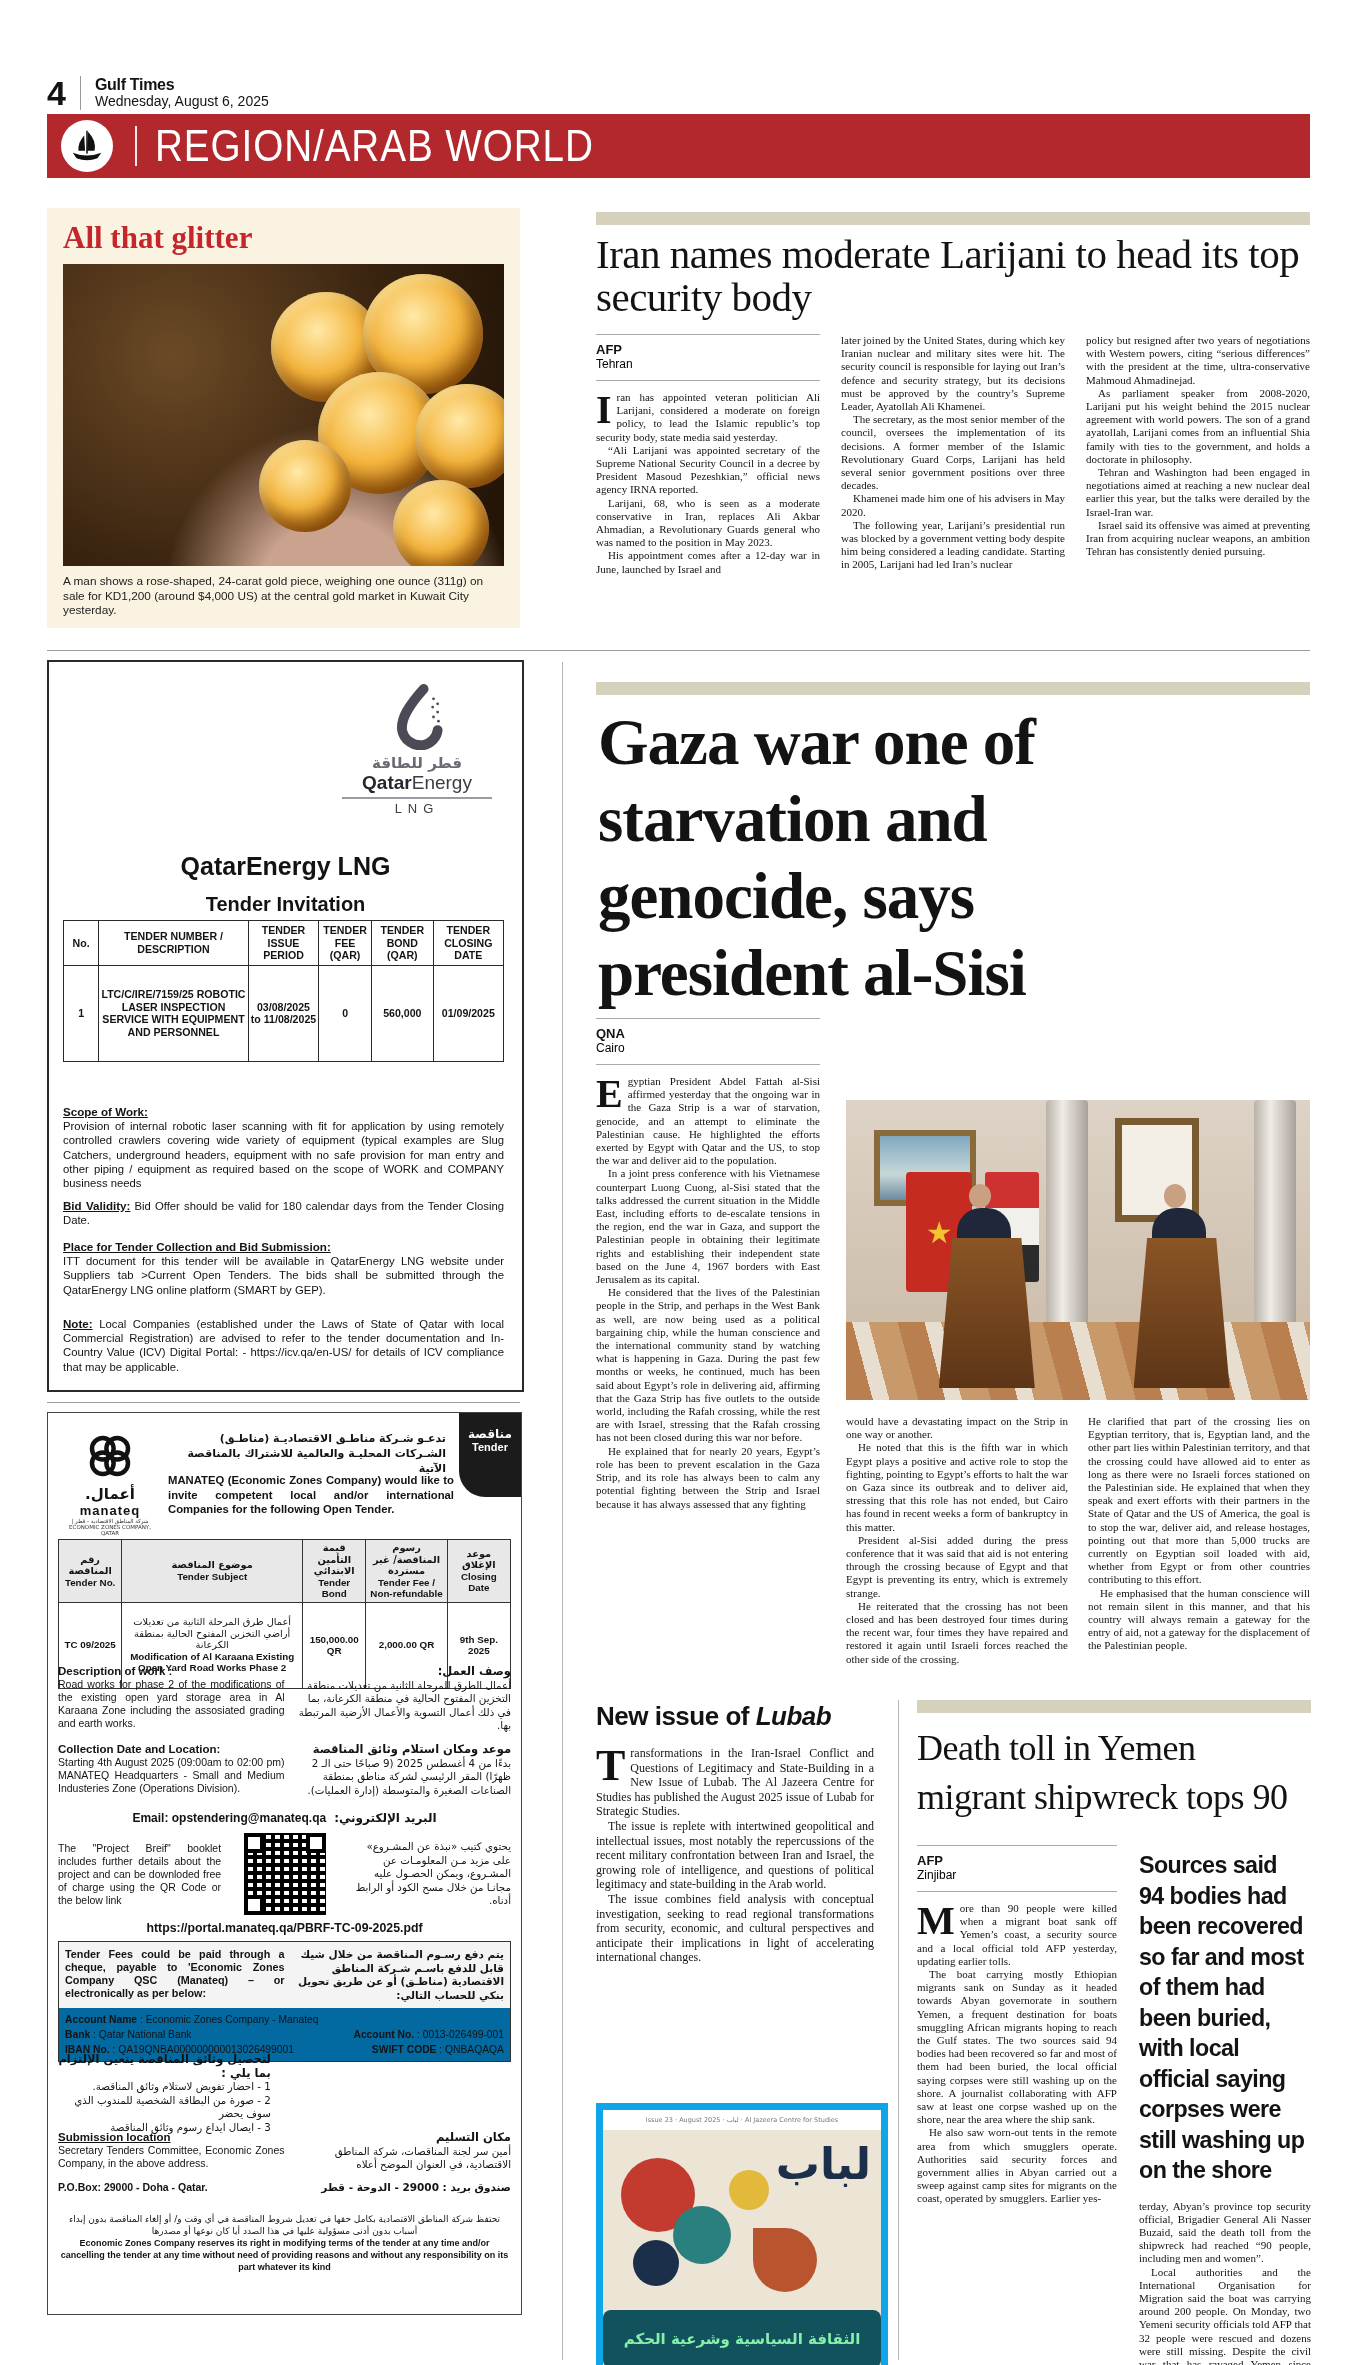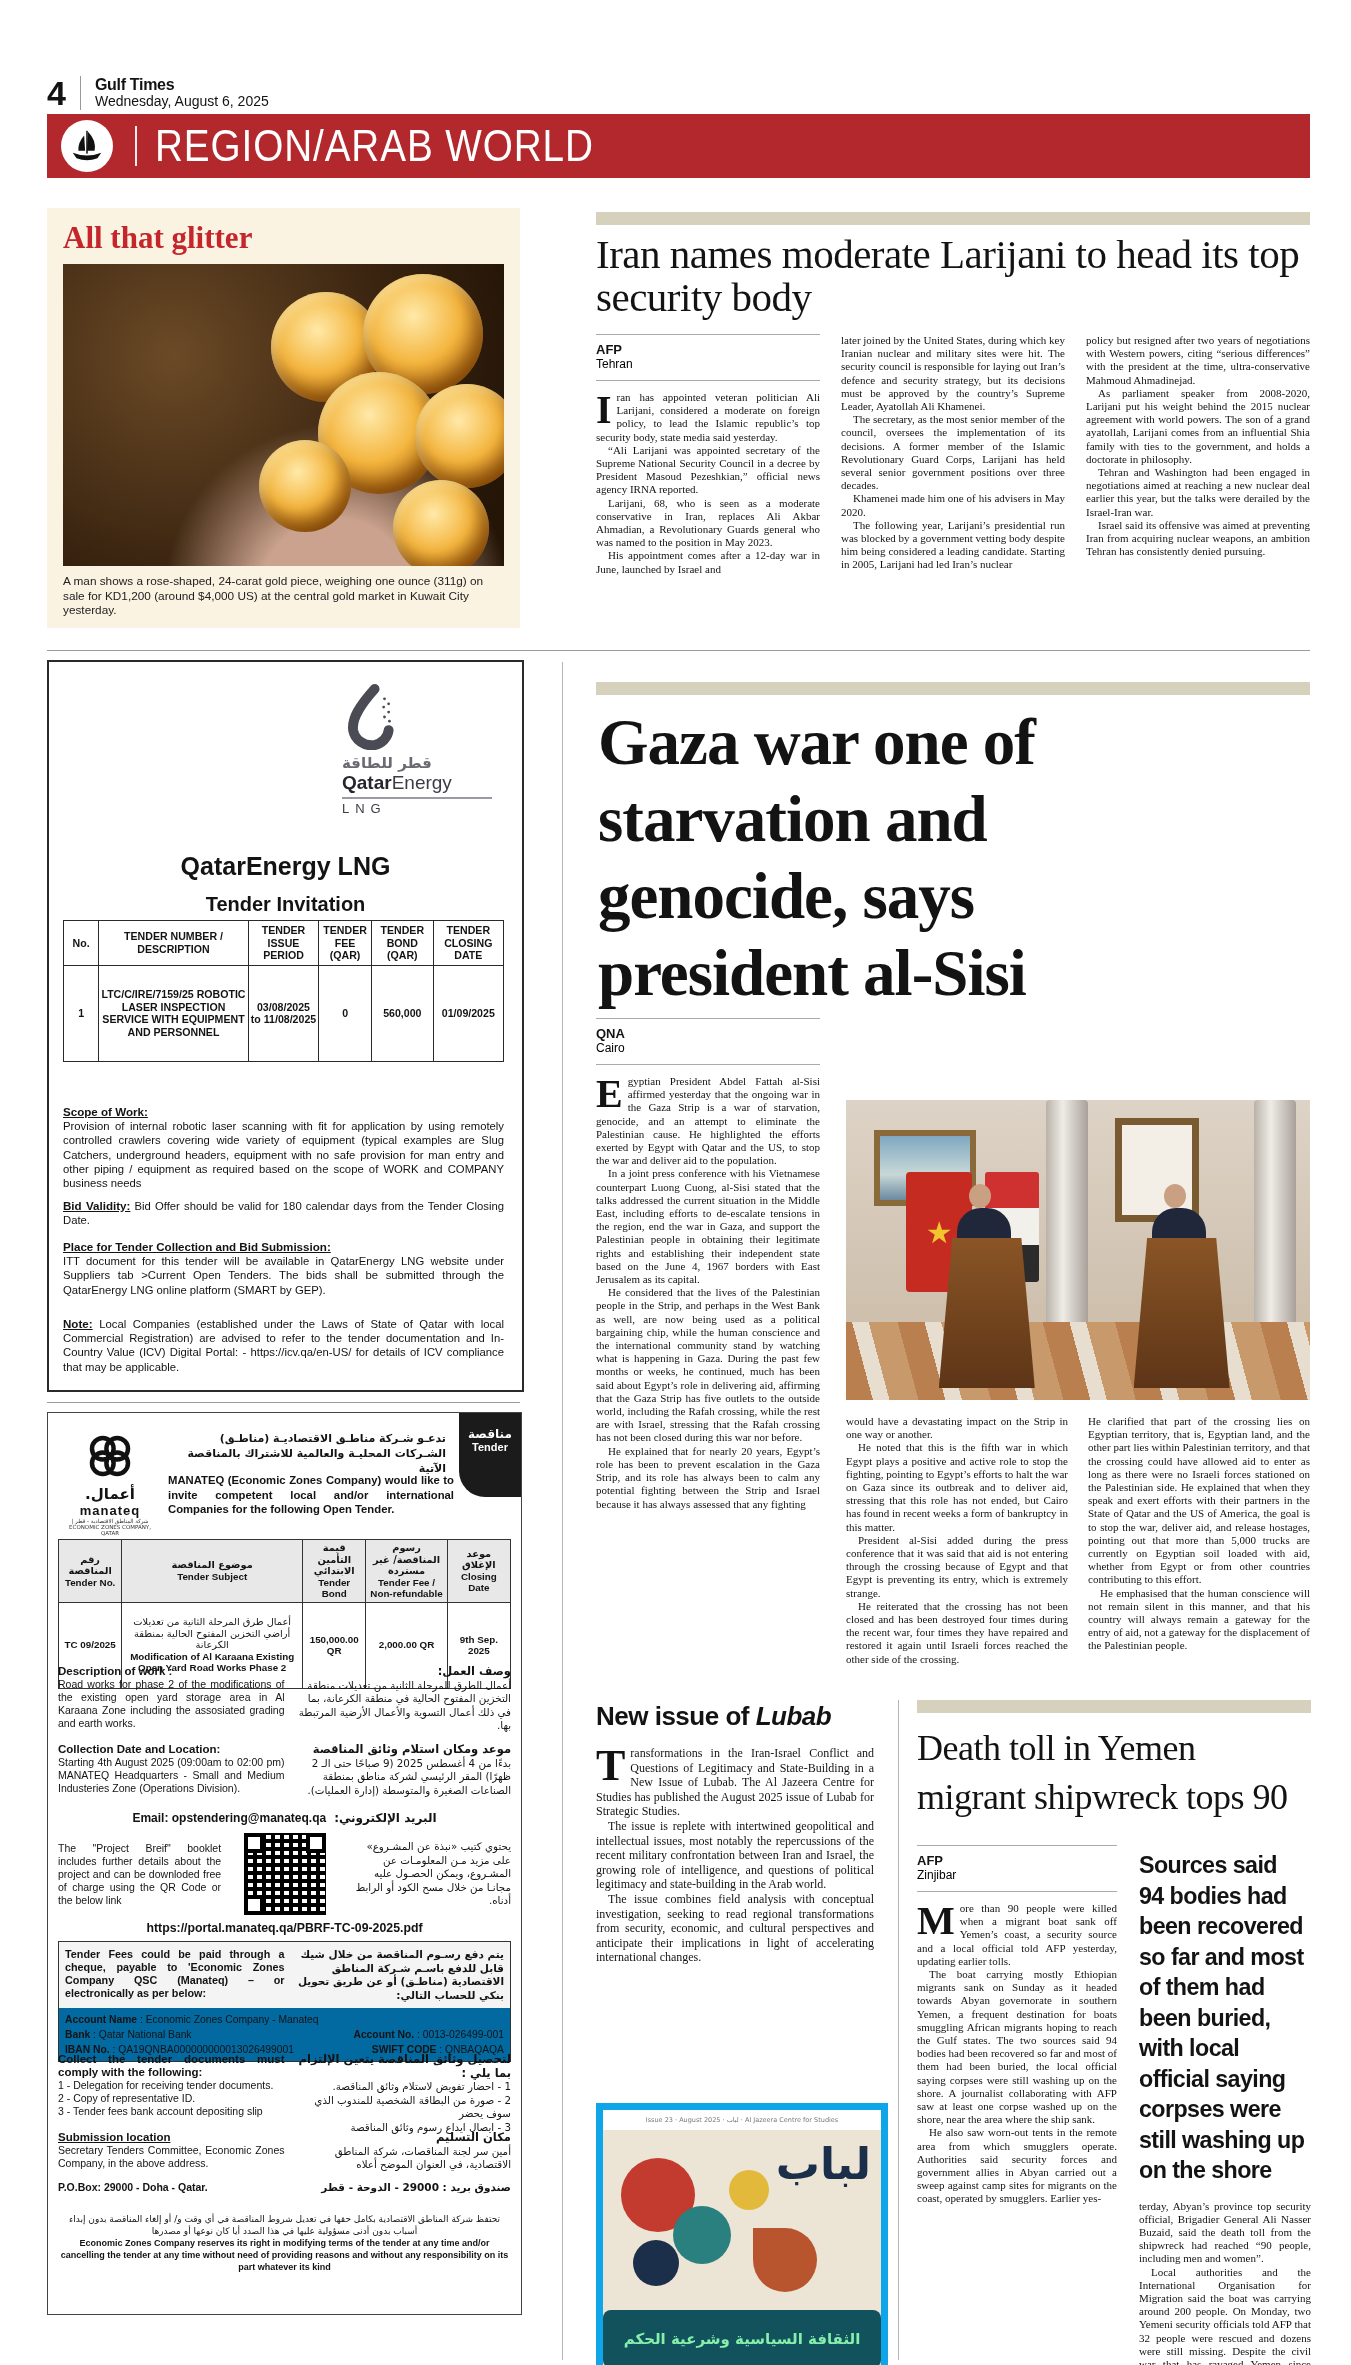--- a/index.html
+++ b/index.html
@@ -61,21 +61,21 @@
   .gp-door{position:absolute;left:58%;top:6%;width:70px;height:90px;background:#f3efe7;border:7px solid #7a5a30;}
   .gp-flagvn{position:absolute;left:13%;top:24%;width:66px;height:120px;background:#c52b20;border-radius:4px;display:flex;align-items:center;justify-content:center;color:#f4c430;font-size:30px;}
   .gp-flageg{position:absolute;left:30%;top:24%;width:54px;height:110px;background:linear-gradient(#cf3030 0 33%,#f2f0ea 33% 66%,#2b2b2b 66%);border-radius:3px;}
   .gp-pod{position:absolute;bottom:4%;width:96px;height:150px;background:linear-gradient(#8a5526,#5d3517);clip-path:polygon(14% 0,86% 0,100% 100%,0 100%);}
   .gp-man{position:absolute;width:54px;height:90px;background:#20273a;border-radius:24px 24px 6px 6px;}
   .gp-head{position:absolute;width:22px;height:24px;background:#caa083;border-radius:50%;}
   
   #qead{position:absolute;left:47px;top:660px;width:473px;height:728px;border:2px solid #2a2a2a;background:#fff;
         font-family:"Liberation Sans",sans-serif;}
   #qead .inner{position:absolute;inset:0;padding:12px 14px;}
-  #qe-logo{position:absolute;right:30px;top:22px;width:150px;text-align:left;}
+  #qe-logo{position:absolute;right:30px;top:22px;width:150px;text-align:center;}
   #qe-logo .arname{font-family:"DejaVu Sans",sans-serif;color:#6a6a72;font-size:15px;font-weight:bold;}
   #qe-logo .en{font-size:19px;color:#3c3c44;}
   #qe-logo .en b{color:#26262e;}
   #qe-logo .lng{font-size:13px;letter-spacing:6px;border-top:2px solid #9a9aa2;margin-top:3px;padding-top:2px;color:#3c3c44;}
   #qe-title{position:absolute;left:0;top:190px;width:100%;text-align:center;}
   #qe-title .t1{font-size:25px;font-weight:bold;}
   #qe-title .t2{font-size:20px;font-weight:bold;margin-top:12px;}
   #qe-table{position:absolute;left:14px;top:258px;width:441px;border-collapse:collapse;}
   #qe-table th,#qe-table td{border:1.6px solid #2a2a2a;font-size:10.6px;font-weight:bold;text-align:center;padding:3px 2px;line-height:12.5px;}
   .qe-sec{position:absolute;left:14px;width:441px;font-size:11.3px;line-height:14.2px;text-align:justify;}
@@ -389,26 +389,20 @@
             <span><b>Bank</b> <span>: Qatar National Bank</span></span>
             <span><b>Account No.</b> <span>: 0013-026499-001</span></span>
           </div>
         <div style="display:flex;justify-content:space-between">
             <span><b>IBAN No.</b> <span>: QA19QNBA000000000013026499001</span></span>
             <span><b>SWIFT CODE</b> <span>: QNBAQAQA</span></span>
           </div>
       </div>
     </div>
     <div class="mtq-row" style="top:640px">
-      <div class="mtq-en">
-        <span class="mtq-bh">Collect the tender documents must comply with the following:</span><br>
-        <span>1 - Delegation for receiving tender documents.</span><br>
-        <span>2 - Copy of representative ID.</span><br>
-        <span>3 - Tender fees bank account depositing slip</span>
-      </div>
       <div class="mtq-ar2 ar">
         <span class="mtq-bh">لتحصيل وثائق المناقصة يتعين الإلتزام بما يلي :</span><br>
         <span>1 - احضار تفويض لاستلام وثائق المناقصة.</span><br>
         <span>2 - صورة من البطاقة الشخصية للمندوب الذي سوف يحضر</span><br>
         <span>3 - ايصال ايداع رسوم وثائق المناقصة</span>
       </div>
     </div>
     <div class="mtq-row" style="top:718px">
       <div class="mtq-en"><span class="mtq-bh" style="text-decoration:underline">Submission location</span><br><span>Secretary Tenders Committee, Economic Zones Company, in the above address.</span></div>
       <div class="mtq-ar2 ar"><span class="mtq-bh">مكان التسليم</span><br><span>أمين سر لجنة المناقصات، شركة المناطق الاقتصادية، في العنوان الموضح أعلاه</span></div>

